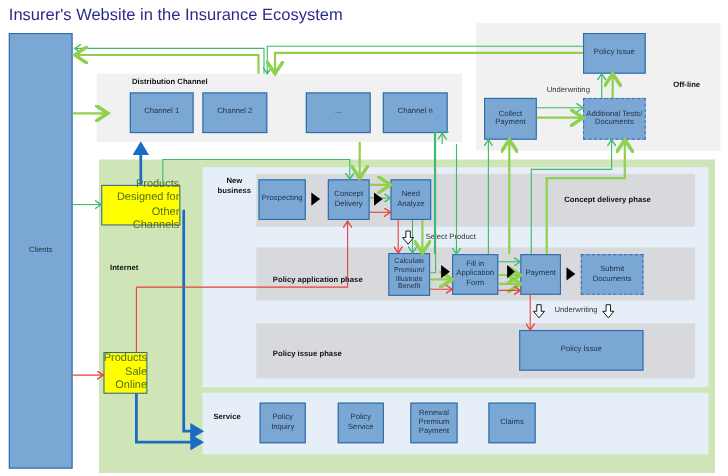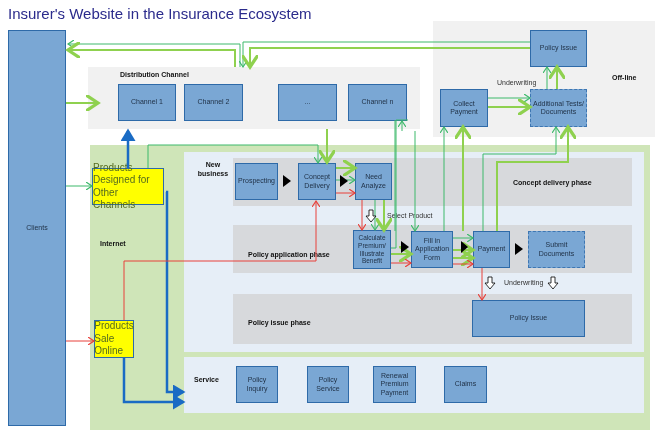--- a/index.html
+++ b/index.html
@@ -1,17 +1,17 @@
 <!DOCTYPE html>
 <html><head>
 <meta charset="utf-8">
 <style>
   html, body { margin:0; padding:0; background:#ffffff; }
   body { width:662px; height:433px; position:relative; overflow:hidden; font-family:"Liberation Sans", sans-serif; }
-  .abs { position:absolute; box-sizing:border-box; }
+  .abs { position:absolute; box-sizing:border-box;text-align:right; }
   .title { left:8px; top:5px; font-size:15px; color:#2b2b8c; font-family:"Liberation Sans", sans-serif; }
   .region-gray { background:#f1f1f1; }
   .region-green { background:#cfe5b8; }
   .region-light { background:#e6eef7; }
   .phase { background:#d7d9dc; }
   .box { background:#7aa7d4; border:1.5px solid #2e6aa8; color:#1e2f44; font-size:7px; display:flex; align-items:center; justify-content:center; text-align:center; line-height:1.2; }
   .box.dashed { border:1.2px dashed #3d76b2; }
   .yellow { background:#ffff00; border:1.5px solid #2e6aa8; color:#556b1f; font-size:10px; display:flex; align-items:center; justify-content:center; line-height:1.25; }
   .lbl { font-size:7px; font-weight:bold; color:#111; }
   .lbl-plain { font-size:7px; color:#333; }

